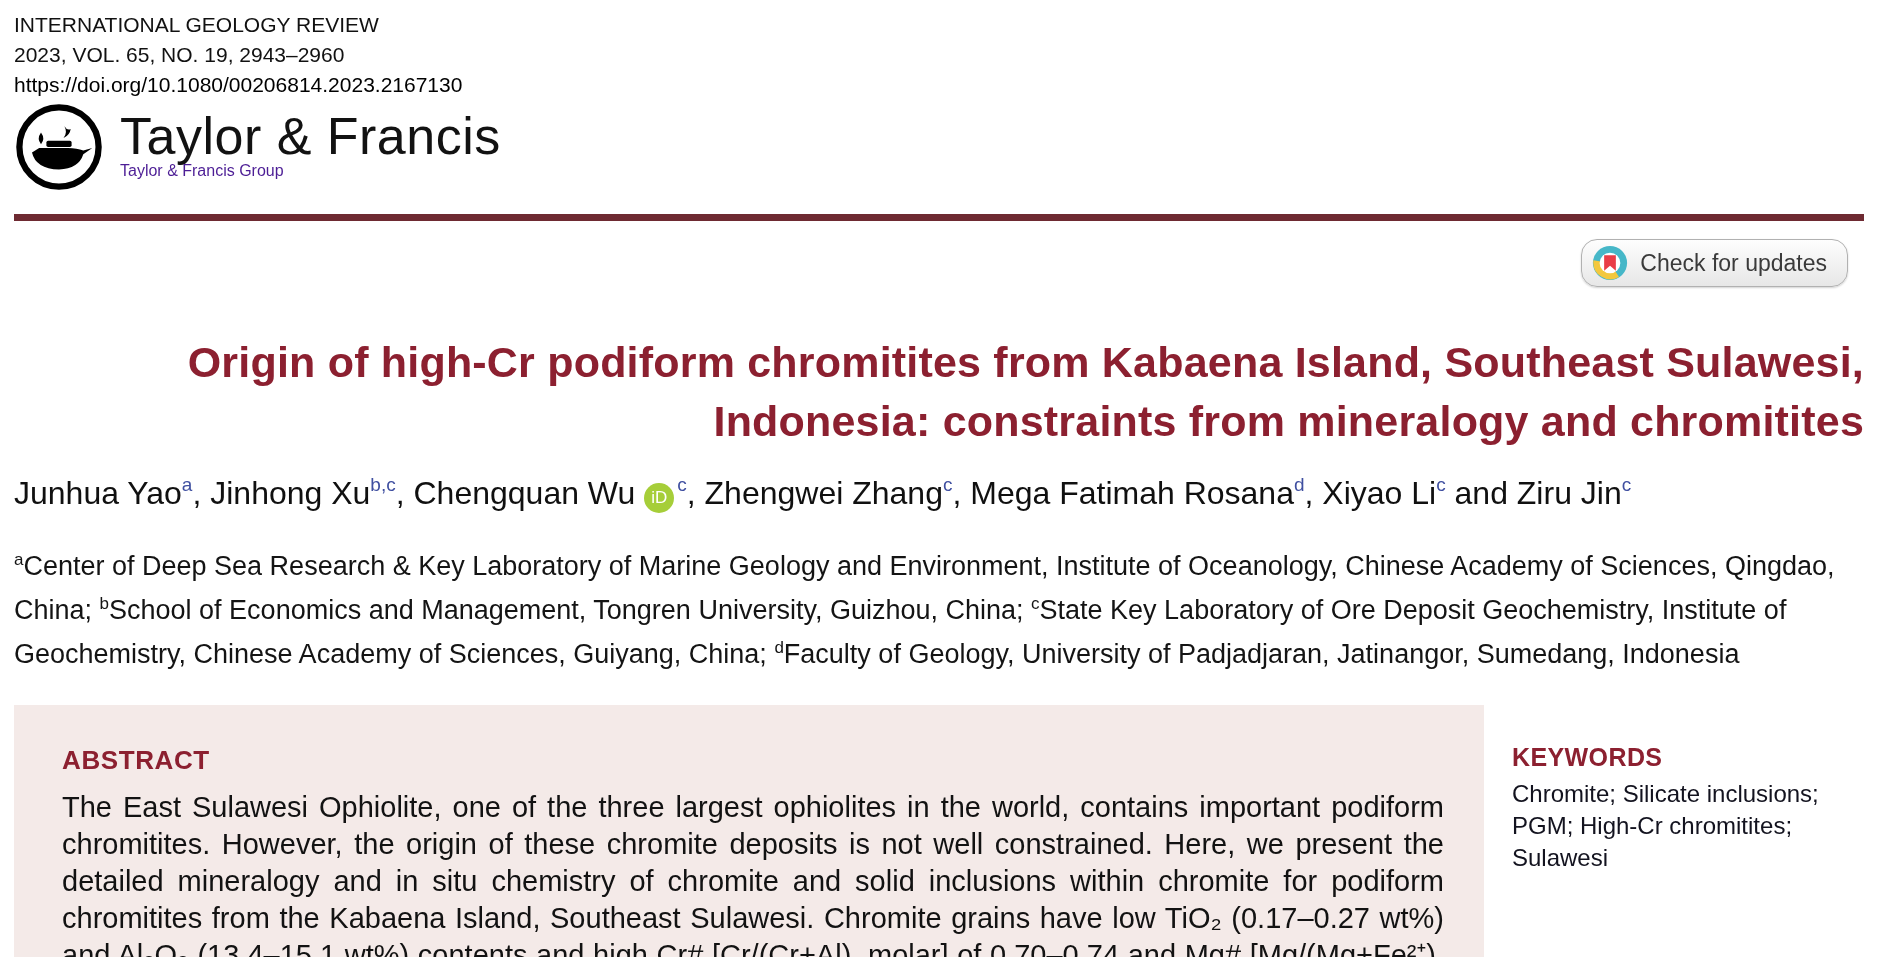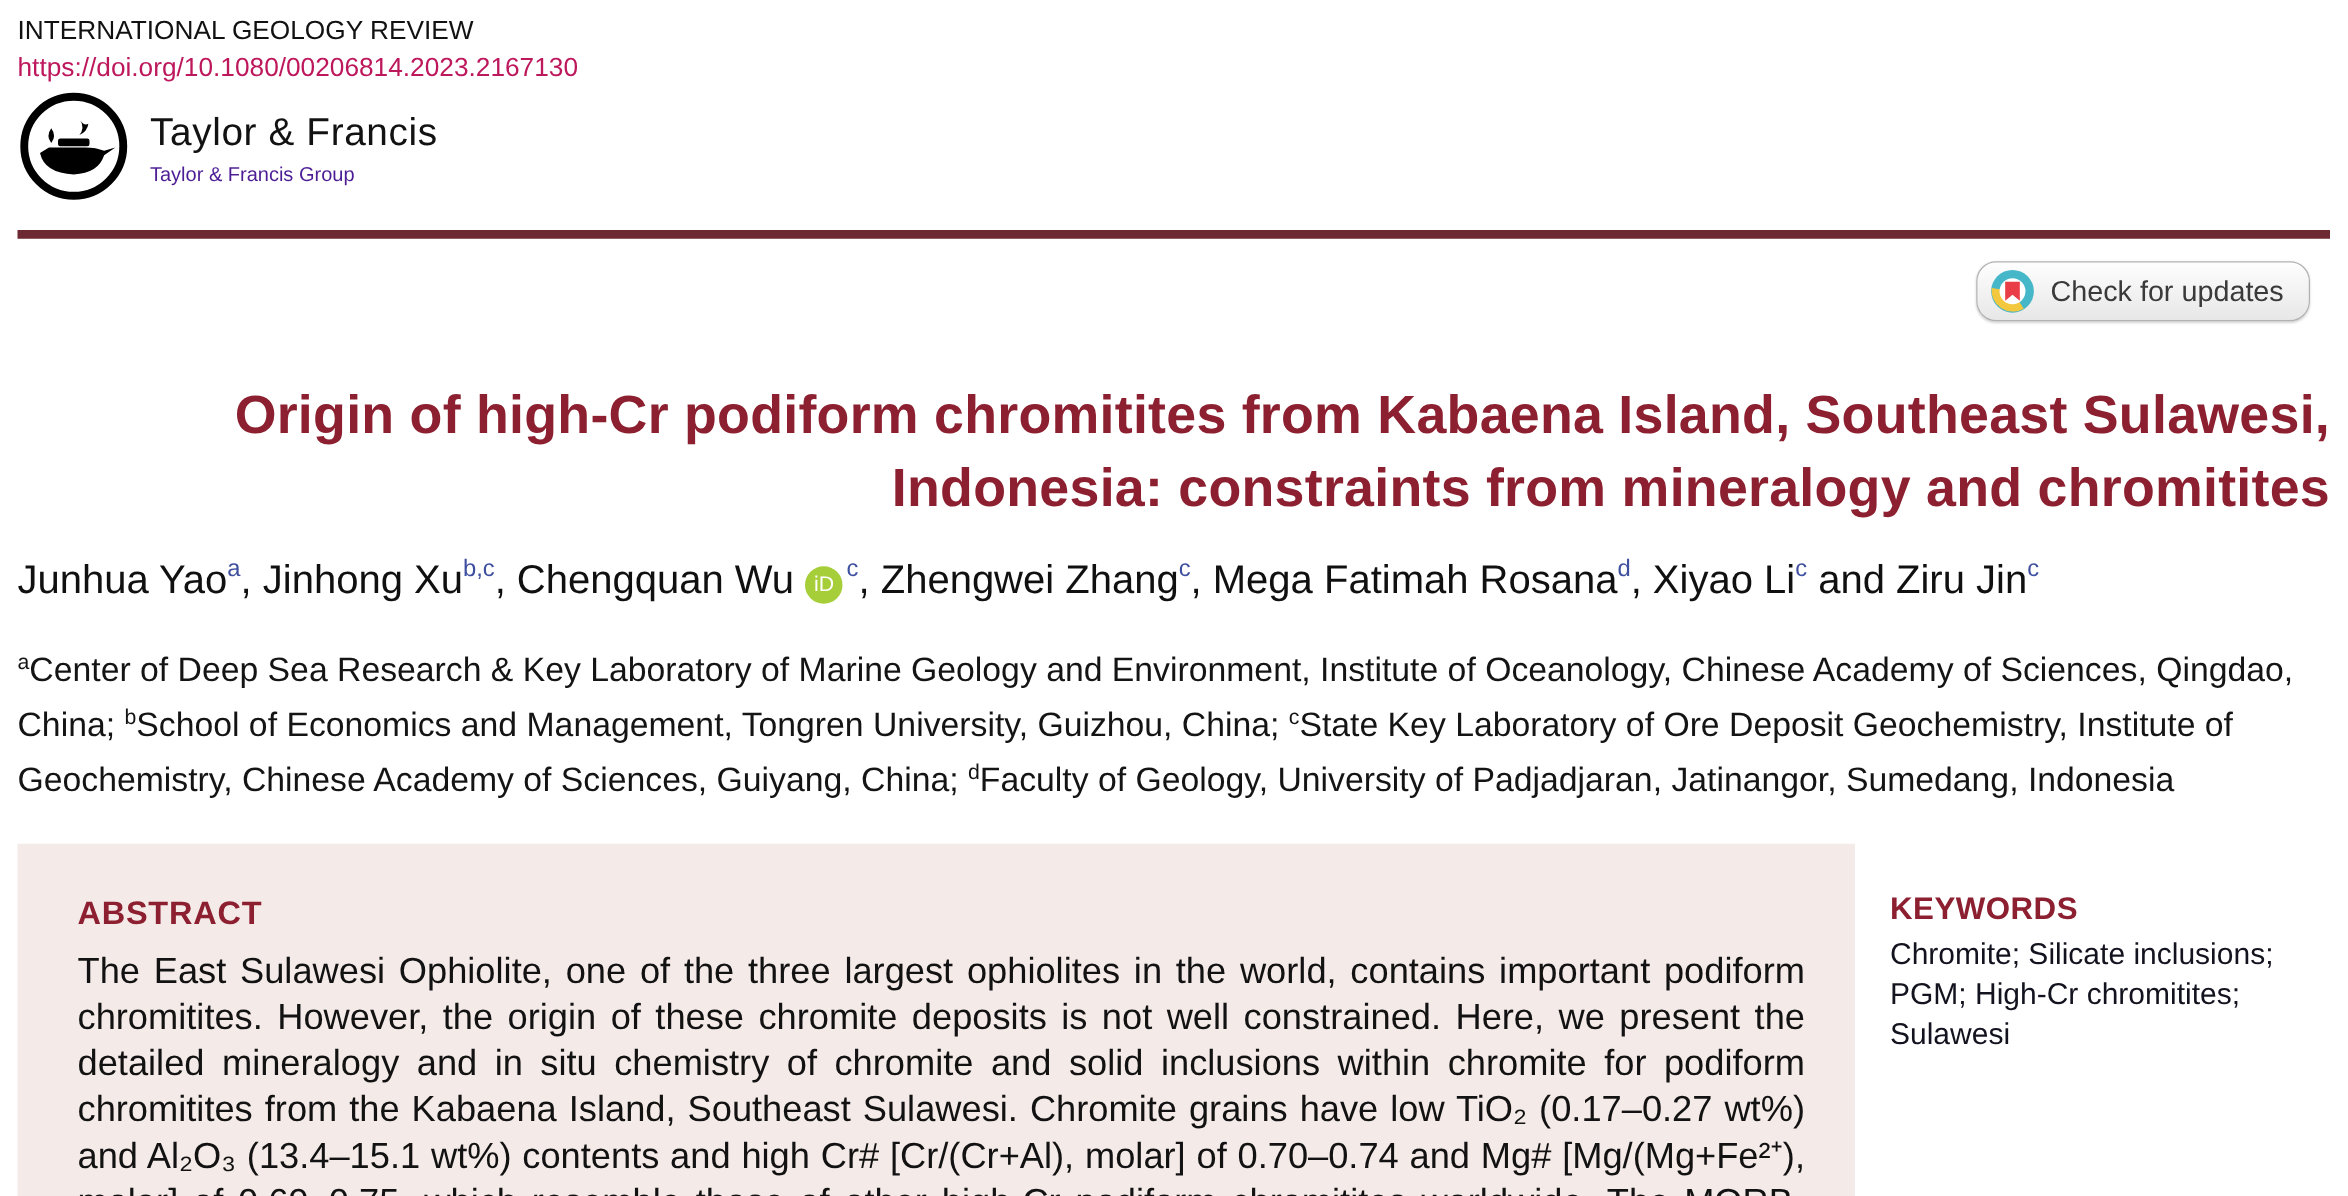--- a/index.html
+++ b/index.html
@@ -16,25 +16,25 @@
   html,body{margin:0;padding:0;}
   body{
     width:1878px;height:957px;overflow:hidden;position:relative;
     background:#ffffff;color:var(--text);
     font-family:"Liberation Sans", sans-serif;
   }
   .page{padding:0 14px;}
   
   .header{display:flex;justify-content:space-between;align-items:flex-start;padding-top:10px;flex-direction:column;}
   .journal-meta{font-size:21px;line-height:30px;color:#111;}
-  .journal-meta .doi{color:#be185d;text-decoration:none;}
+  .journal-meta .doi{color:#000000;text-decoration:none;}
   .brand{display:flex;align-items:center;gap:16px;margin-top:2px;margin-right:6px;}
   .brand-lamp{width:90px;height:90px;flex:none;}
   .brand-text{display:flex;flex-direction:column;}
-  .brand-name{font-size:31px;color:#121212;letter-spacing:0.5px;line-height:44px;}
+  .brand-name{font-size:52px;color:#121212;letter-spacing:0.5px;line-height:44px;}
   .brand-group{font-size:16px;color:#4c1d95;margin-top:4px;}
   .rule{height:7px;background:var(--rule);margin-top:22px;}
   
   .updates-row{display:flex;justify-content:flex-end;margin-top:18px;padding-right:16px;}
   .check-btn{
     display:inline-flex;align-items:center;gap:12px;
     border:1px solid #b1b1b1;border-radius:16px;
     background:linear-gradient(#fefefe,#e7e7e7);
     box-shadow:0 1px 2px rgba(0,0,0,0.18);
     padding:5px 20px 5px 10px;cursor:pointer;
@@ -74,20 +74,21 @@
   .side-block + .side-block{margin-top:23px;}
 </style>
 </head>
 <body>
 
 <div class="page">
 
   <div class="header">
     <div class="journal-meta">
       <div>INTERNATIONAL GEOLOGY REVIEW</div>
+      <div>2023, VOL. 65, NO. 19, 2943–2960</div>
       <div class="doi">https://doi.org/10.1080/00206814.2023.2167130</div>
     </div>
     <div class="brand">
       <span class="brand-lamp">
         <svg viewBox="0 0 100 100" width="90" height="90">
           <circle cx="50" cy="50" r="44" fill="none" stroke="#000" stroke-width="7"></circle>
           <path d="M20 56 Q24 74 50 75 Q72 74 77 58 L87 51 L77 54 Q70 51 60 51 L28 51 Z" fill="#000"></path>
           <rect x="36" y="43" width="28" height="7" rx="2" fill="#000"></rect>
           <path d="M56 27 Q60 34 55 40 Q62 37 63 30 Q59 32 56 27 Z" fill="#000"></path>
           <path d="M30 34 Q35 41 30 47 Q25 41 30 34 Z" fill="#000"></path>

